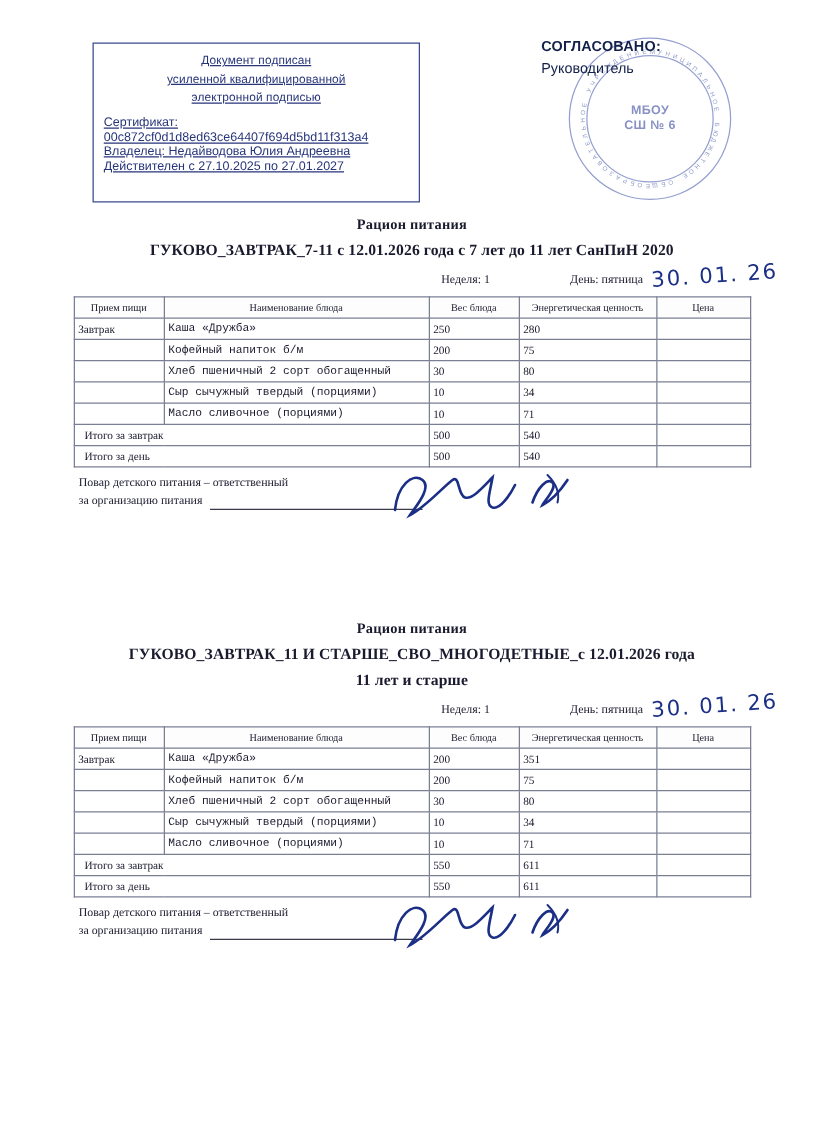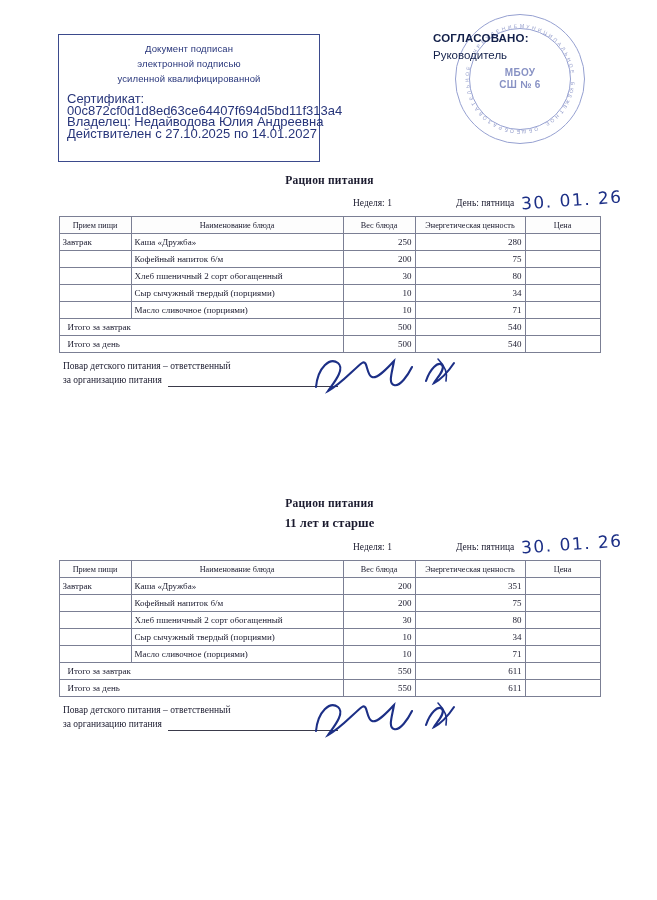--- a/index.html
+++ b/index.html
@@ -12,39 +12,40 @@
     background: #ffffff;
     font-family: "Liberation Serif", serif;
     color: #1a1a2e;
     position: relative;
     overflow: hidden;
   }
 
   
   .sig-stamp {
     position: absolute;
-    left: 58px;
+    left: 74px;
     top: 34px;
     width: 262px;
     height: 128px;
     border: 1px solid #3b4a8c;
     box-sizing: border-box;
     color: #27357a;
     font-family: "Liberation Sans", sans-serif;
     padding: 6px 8px;
+    text-decoration: underline;
   }
   .sig-stamp .sig-title {
     text-align: center;
     font-size: 9.5px;
     line-height: 15px;
     letter-spacing: .1px;
   }
   .sig-stamp .sig-body {
     margin-top: 7px;
-    font-size: 13px;
+    font-size: 10px;
     line-height: 11.5px;
   }
   .sig-stamp .sig-body div { white-space: nowrap; }
 
   
   .approval {
     position: absolute;
     right: 24px;
     top: 30px;
     width: 200px;
@@ -54,21 +55,21 @@
     text-align: left;
   }
   .approval .ap-line { line-height: 17px; white-space: nowrap; }
   .approval .ap-1 { font-weight: bold; letter-spacing: .2px; }
   .approval .ap-3 { margin-top: 18px; }
 
   
   .round-stamp {
     position: absolute;
     left: 455px;
-    top: 14px;
+    top: 30px;
     width: 128px;
     height: 128px;
     border-radius: 50%;
     border: 1.6px solid #5566b4;
     opacity: .62;
   }
   .round-stamp:before {
     content: "";
     position: absolute;
     left: 13px; top: 13px; right: 13px; bottom: 13px;
@@ -172,22 +173,22 @@
     font-size: 8.2px;
     background: #fdfdfd;
   }
   .col-meal   { width: 72px; }
   .col-dish   { width: 212px; }
   .col-weight { width: 72px; }
   .col-energy { width: 110px; }
   .col-price  { width: 75px; }
 
   td.meal { font-size: 9px; padding-left: 5px; }
-  td.dish { padding-left: 10px; font-size: 9px; }
-  td.num  { text-align: right; font-size: 9px; }
+  td.dish { padding-left: 10px; font-size: 9px; font-family: Liberation Mono, monospace; }
+  td.num  { text-align: left; font-size: 9px; }
   tr.total td.total-label {
     text-align: left;
     padding-left: 8px;
     font-size: 9px;
   }
 
   .responsible {
     position: relative;
     margin-top: 6px;
     padding-left: 62px;
@@ -212,28 +213,28 @@
     pointer-events: none;
   }
   .handwriting-sign svg { display: block; }
 </style>
 </head>
 <body>
 
 <div class="sig-stamp">
   <div class="sig-title">
     <div>Документ подписан</div>
+    <div>усиленной квалифицированной</div>
     <div>электронной подписью</div>
-    <div>усиленной квалифицированной</div>
   </div>
   <div class="sig-body">
     <div>Сертификат:</div>
     <div>00c872cf0d1d8ed63ce64407f694d5bd11f313a4</div>
     <div>Владелец: Недайводова Юлия Андреевна</div>
-    <div>Действителен с 27.10.2025 по 14.01.2027</div>
+    <div>Действителен с 27.10.2025 по 27.01.2027</div>
   </div>
 </div>
 
 <div class="round-stamp">
   <div class="rs-ring-text" id="ring-text">
       <span style="transform: rotate(-90deg) translate(56px) rotate(90deg);">М</span>
       <span style="transform: rotate(-83.3333deg) translate(56px) rotate(90deg);">У</span>
       <span style="transform: rotate(-76.6667deg) translate(56px) rotate(90deg);">Н</span>
       <span style="transform: rotate(-70deg) translate(56px) rotate(90deg);">И</span>
       <span style="transform: rotate(-63.3333deg) translate(56px) rotate(90deg);">Ц</span>
@@ -293,20 +294,21 @@
   </div>
 </div>
 
 <div class="approval">
   <div class="ap-line ap-1">СОГЛАСОВАНО:</div>
   <div class="ap-line ap-2">Руководитель</div>
 </div>
 
 <div class="section" id="section-1">
   <div class="doc-title">Рацион питания</div>
+  <div class="doc-subtitle">ГУКОВО_ЗАВТРАК_7-11 с 12.01.2026 года с 7 лет до 11 лет СанПиН 2020</div>
   <div class="meta-row">
     <span class="meta-week">Неделя: 1</span>
     <span class="meta-day">День: пятница</span>
     <span class="meta-date-hand">30. 01. 26</span>
   </div>
   <table class="ration">
     <colgroup>
       <col class="col-meal">
         <col class="col-dish">
         <col class="col-weight">
@@ -383,20 +385,21 @@
           <path d="M118 30 C122 18, 130 10, 134 14 C138 18, 128 28, 126 32 C134 28, 142 18, 146 12" fill="none" stroke="#1c2f86" stroke-width="2.1" stroke-linecap="round"></path>
           <path d="M130 8 C136 14, 140 22, 138 30" fill="none" stroke="#1c2f86" stroke-width="1.6" stroke-linecap="round"></path>
         </svg>
       </span>
     </div>
   </div>
 </div>
 
 <div class="section" id="section-2">
   <div class="doc-title">Рацион питания</div>
+  <div class="doc-subtitle">ГУКОВО_ЗАВТРАК_11 И СТАРШЕ_СВО_МНОГОДЕТНЫЕ_с 12.01.2026 года</div>
   <div class="doc-subtitle">11 лет и старше</div>
   <div class="meta-row">
     <span class="meta-week">Неделя: 1</span>
     <span class="meta-day">День: пятница</span>
     <span class="meta-date-hand">30. 01. 26</span>
   </div>
   <table class="ration">
     <colgroup>
       <col class="col-meal">
         <col class="col-dish">

